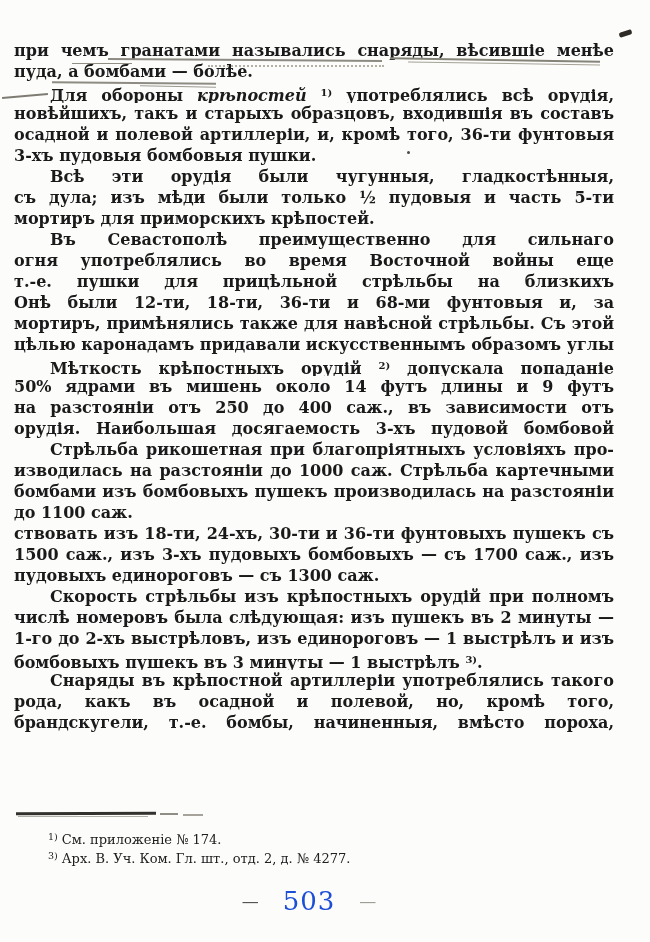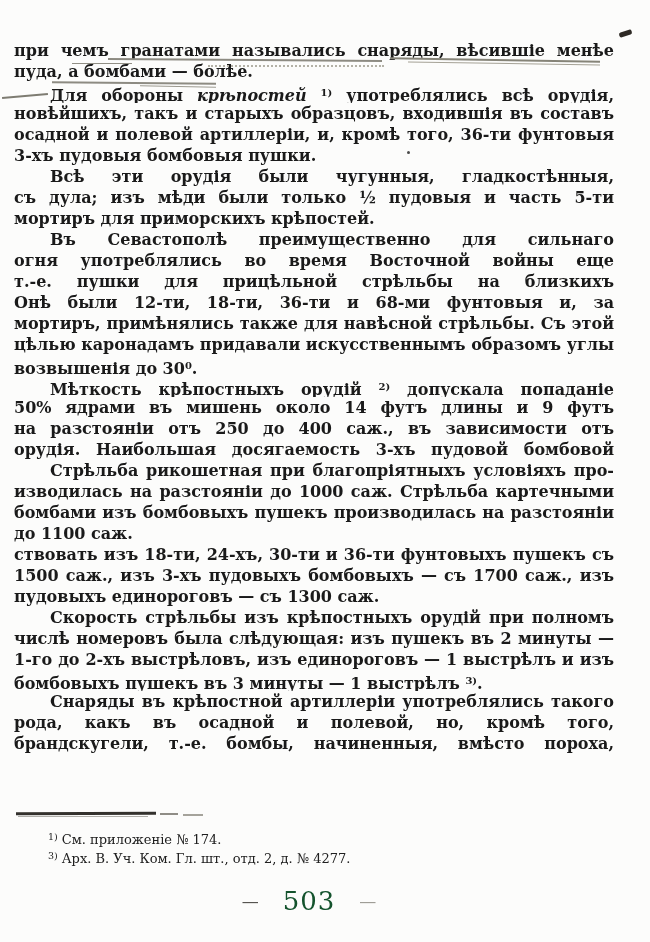--- a/index.html
+++ b/index.html
@@ -37,21 +37,21 @@
 
   .footnotes { position:absolute; left:14px; top:829px; width:600px; font-size:13px; line-height:16px; color:#202020; }
   .footnote { padding-left:34px; }
   .fn-marker { font-size:9.5px; vertical-align:4px; margin-right:4px; }
 
   .page-number {
     position:absolute; left:0; top:886px; width:650px;
     display:flex; justify-content:center; align-items:center; gap:24px;
     transform:translateX(-16px);
   }
-  .pn-num  { font-size:26px; letter-spacing:1px; color:#14532d; }
+  .pn-num  { font-size:26px; letter-spacing:1px; color:#1d4ed8; }
   .pn-dash { font-size:17px; color:#4f4d49; }
   .pn-dash.right { color:#9b9992; }
 </style>
 </head>
 <body>
 
 <div class="page">
 
   <div class="text-block">
       <div>
@@ -69,21 +69,20 @@
         <div class="line"><span>съ дула; изъ мѣди были только ½ пудовыя и часть 5-ти пудовыхъ</span></div>
         <div class="line last"><span>мортиръ для приморскихъ крѣпостей.</span></div>
       </div>
       <div>
         <div class="line indent"><span>Въ Севастополѣ преимущественно для сильнаго картечнаго</span></div>
         <div class="line"><span>огня употреблялись во время Восточной войны еще каронады,</span></div>
         <div class="line"><span>т.-е. пушки для прицѣльной стрѣльбы на близкихъ разстояніяхъ.</span></div>
         <div class="line"><span>Онѣ были 12-ти, 18-ти, 36-ти и 68-ми фунтовыя и, за недостаткомъ</span></div>
         <div class="line"><span>мортиръ, примѣнялись также для навѣсной стрѣльбы. Съ этой</span></div>
         <div class="line"><span>цѣлью каронадамъ придавали искусственнымъ образомъ углы</span></div>
-        <div class="line last"><span>возвышенія до 30</span><span class="sup">0</span><span>.</span></div>
       </div>
       <div>
         <div class="line indent"><span>Мѣткость крѣпостныхъ орудій </span><span class="sup">2)</span><span> допускала попаданіе около</span></div>
         <div class="line"><span>50% ядрами въ мишень около 14 футъ длины и 9 футъ высоты,</span></div>
         <div class="line"><span>на разстояніи отъ 250 до 400 саж., въ зависимости отъ образца</span></div>
         <div class="line"><span>орудія. Наибольшая досягаемость 3-хъ пудовой бомбовой пушки</span></div>
       </div>
       <div>
         <div class="line indent"><span>Стрѣльба рикошетная при благопріятныхъ условіяхъ про-</span></div>
         <div class="line"><span>изводилась на разстояніи до 1000 саж. Стрѣльба картечными</span></div>

